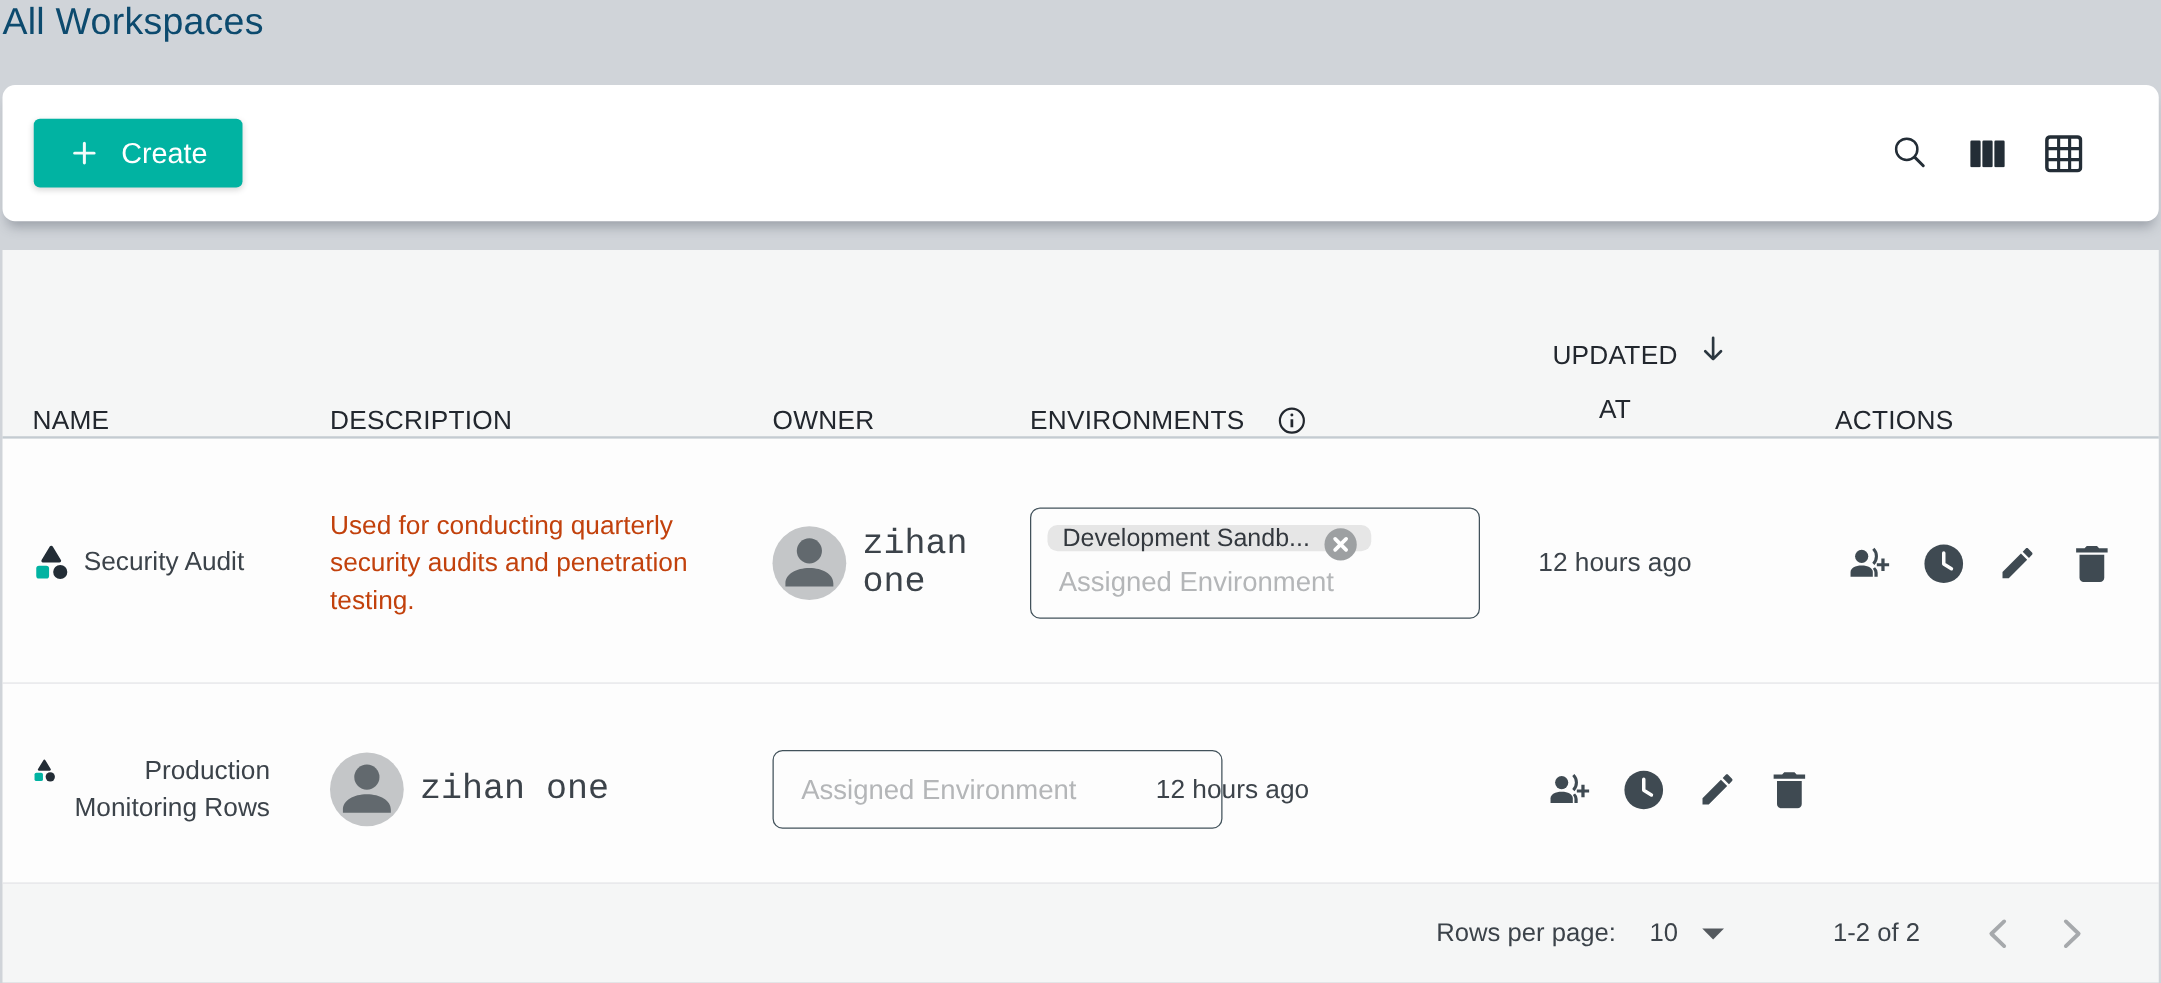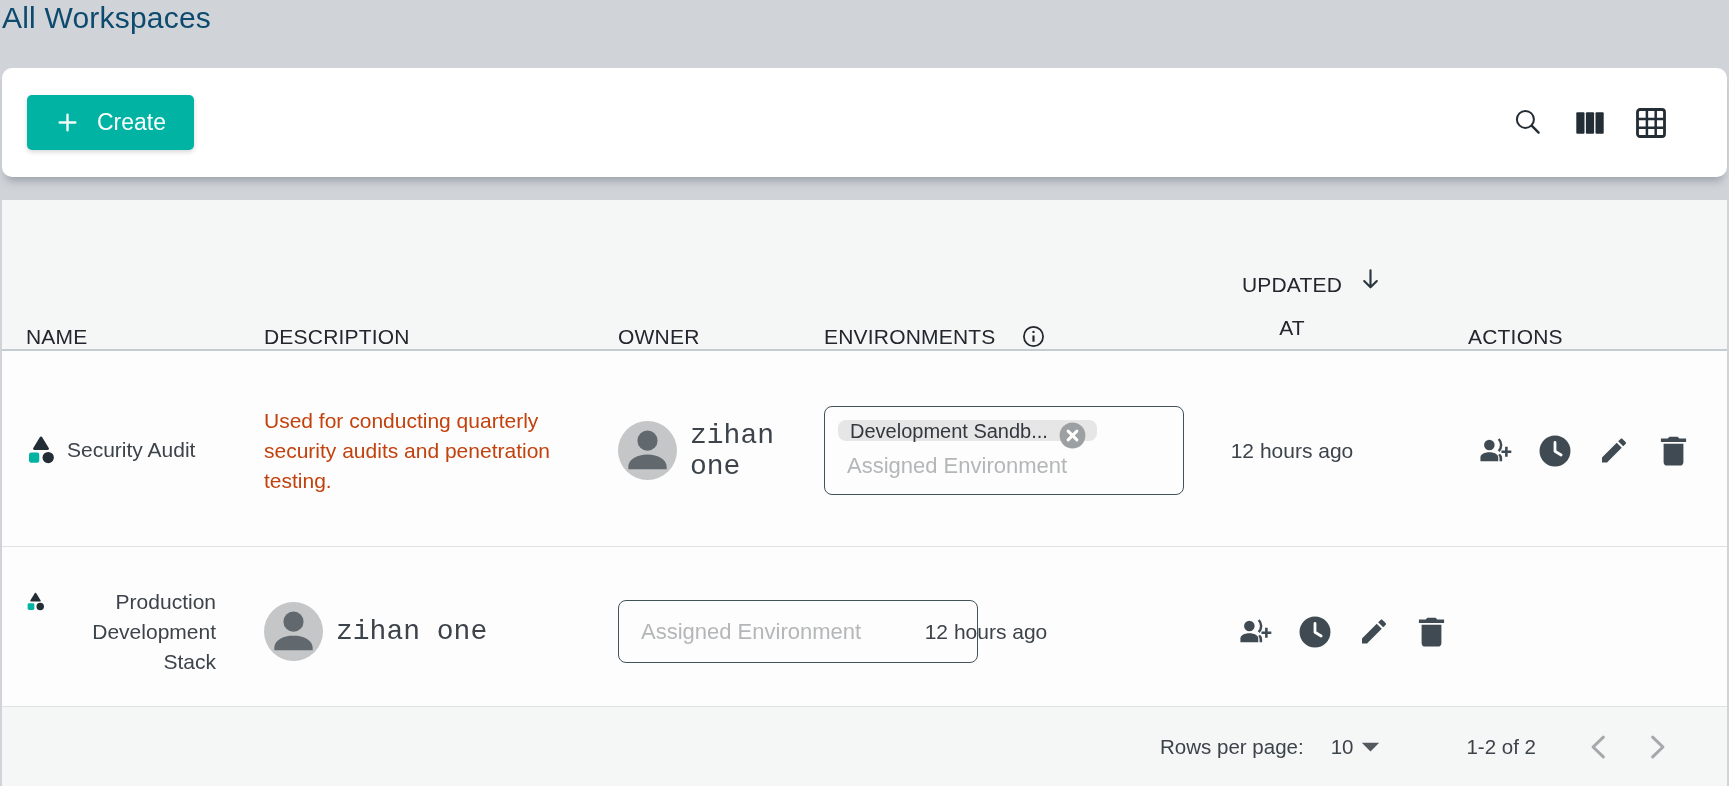--- a/index.html
+++ b/index.html
@@ -94,21 +94,21 @@
   
   .td-actions { padding-left:68px; gap:27px; }
   .action-btn { width:32px; height:32px; border:none; background:transparent; cursor:pointer; display:flex; align-items:center; justify-content:center; padding:0; }
   
   .tfoot {
     background:#f5f6f6; height:79px;
     display:flex; align-items:center; justify-content:flex-end;
     padding-right:49px; font-size:20.5px; color:#3c434a;
   }
   .rpp-label { margin-right:27px; }
-  .rpp-select { display:flex; align-items:center; gap:8px; cursor:pointer; }
+  .rpp-select { display:flex; align-items:center; gap:19px; cursor:pointer; }
   .range-label { margin-left:86px; }
   .pager { display:flex; align-items:center; margin-left:42px; }
   .pager-btn { width:40px; height:40px; border:none; background:transparent; display:flex; align-items:center; justify-content:center; padding:0; }
   .pager-btn + .pager-btn { margin-left:20px; }
 </style>
 </head>
 <body>
 
 <svg width="0" height="0" style="position:absolute">
   <defs>
@@ -245,21 +245,21 @@
       </button>
     </div>
   </div>
 
   <div class="tr trow row-2">
     <div class="td td-name">
       <div class="name-wrap">
         <svg class="ws-icon" viewBox="0 0 24 24">
             <use href="#cat-icon"></use>
           </svg>
-        <span class="name-text">Production Development Stack</span>
+        <span class="name-text">Production Monitoring Rows</span>
       </div>
     </div>
     <div class="td">
       <div class="avatar">
         <svg width="59" height="59" viewBox="0 0 24 24" fill="#62696e">
             <use href="#person-icon"></use>
           </svg>
       </div>
       <span class="owner-name">zihan one</span>
     </div>

